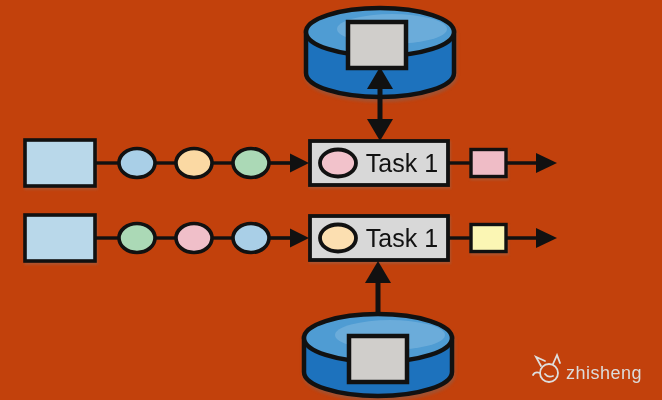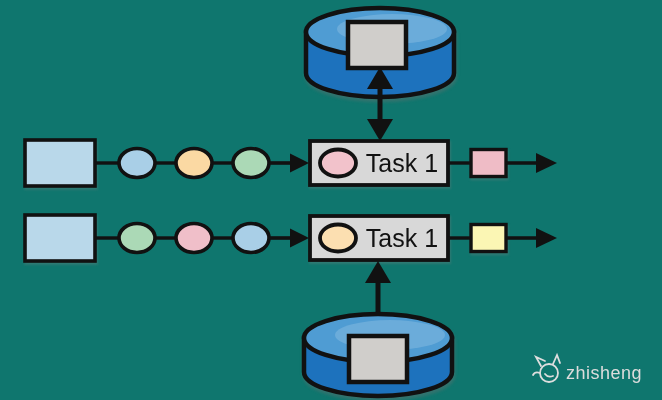--- a/index.html
+++ b/index.html
@@ -1,16 +1,16 @@
 <!DOCTYPE html>
 <html><head>
 <meta charset="utf-8">
 <style>
   html,body{margin:0;padding:0;background:#fff;}
-  .canvas{position:relative;width:662px;height:400px;background:#0f766e;overflow:hidden;
+  .canvas{position:relative;width:662px;height:400px;background:#c2410c;overflow:hidden;
           font-family:"Liberation Sans",sans-serif;}
   svg{display:block;}
   .shadow{filter:drop-shadow(1.5px 3px 1.5px rgba(110,110,110,.38));}
   .softshadow{filter:drop-shadow(1px 2px 1px rgba(130,130,130,.3));}
   text.task-label{font-family:"Liberation Sans",sans-serif;font-size:25px;fill:#111;}
   text.wm-text{font-family:"Liberation Sans",sans-serif;font-size:18px;letter-spacing:.5px;}
 </style>
 </head>
 <body>
 

